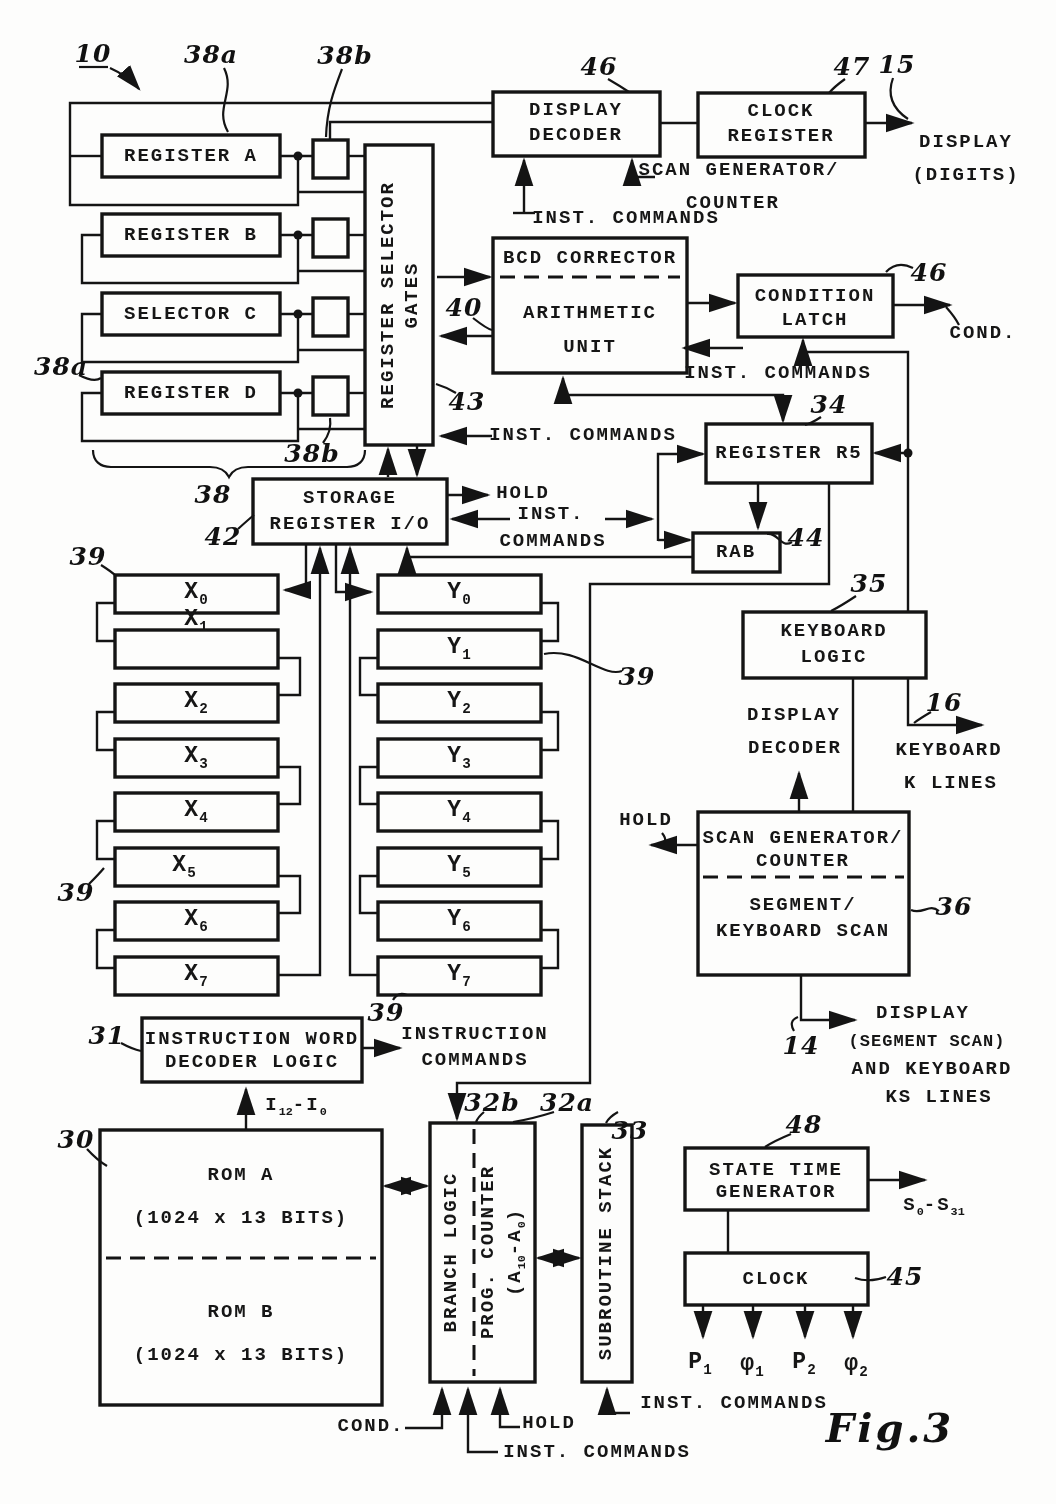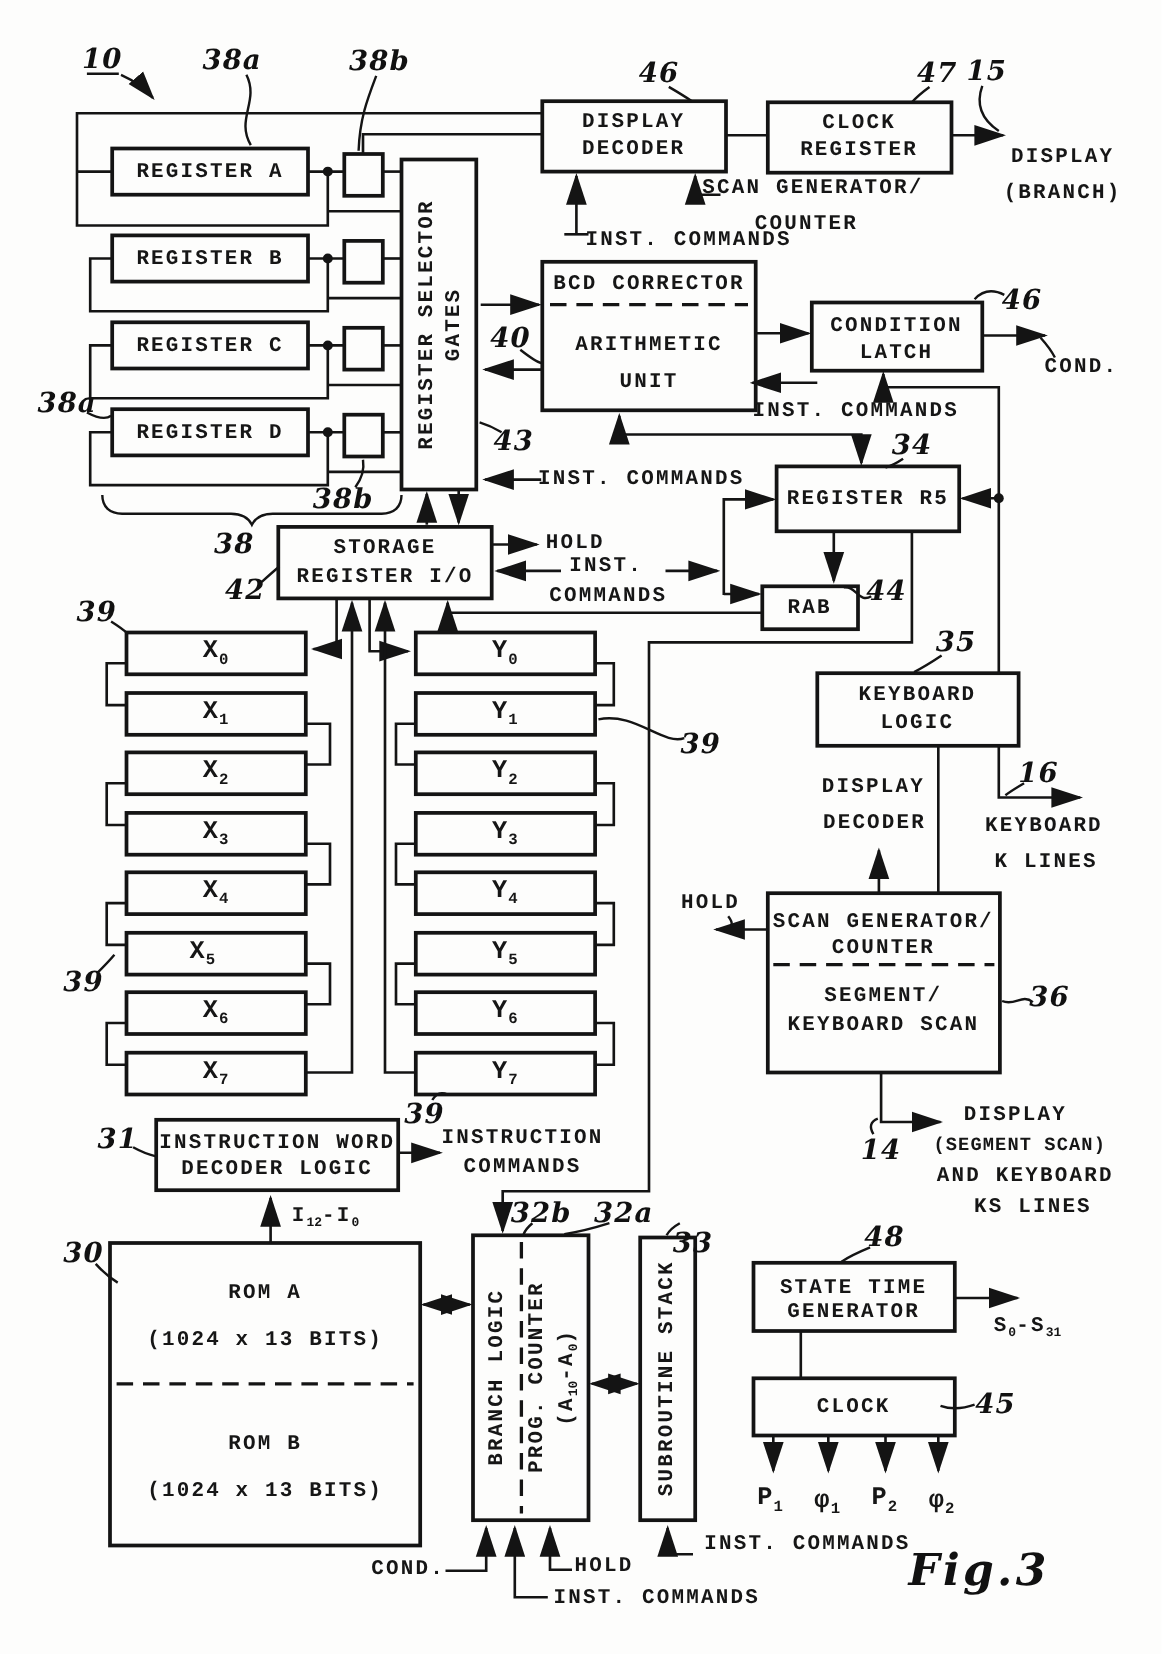--- a/index.html
+++ b/index.html
@@ -201,40 +201,40 @@
     <path d="M791 1134 Q774 1141 765 1147"></path>
     <path d="M886 1277 Q869 1283 855 1278"></path>
     <path d="M946 307 Q955 317 959 325"></path>
     <path d="M662 833 Q670 843 658 844"></path>
     <path d="M93 450 C93 461 100 467 111 467 L210 467 C220 467 226 471 229 477 C232 471 238 467 248 467 L347 467 C358 467 365 461 365 450"></path>
   </g>
 </svg>
 
 <div class="t" style="left:191px;top:157px">REGISTER A</div>
 <div class="t" style="left:191px;top:236px">REGISTER B</div>
-<div class="t" style="left:191px;top:315px">REGISTER C</div>
+<div class="t" style="left:191px;top:315px">SELECTOR C</div>
 <div class="t" style="left:191px;top:394px">REGISTER D</div>
 <div class="t vt" style="left:389px;top:295px">REGISTER SELECTOR</div>
 <div class="t vt" style="left:413px;top:295px">GATES</div>
 <div class="t" style="left:576px;top:111px">DISPLAY</div>
 <div class="t" style="left:576px;top:136px">DECODER</div>
 <div class="t" style="left:781px;top:112px">CLOCK</div>
 <div class="t" style="left:781px;top:137px">REGISTER</div>
 <div class="t" style="left:590px;top:259px">BCD CORRECTOR</div>
 <div class="t" style="left:590px;top:314px">ARITHMETIC</div>
 <div class="t" style="left:590px;top:348px">UNIT</div>
 <div class="t" style="left:815px;top:297px">CONDITION</div>
 <div class="t" style="left:815px;top:321px">LATCH</div>
 <div class="t" style="left:789px;top:454px">REGISTER R5</div>
 <div class="t" style="left:736px;top:553px">RAB</div>
 <div class="t" style="left:350px;top:499px">STORAGE</div>
 <div class="t" style="left:350px;top:525px">REGISTER I/O</div>
 
 <div class="t xy" style="left:196px;top:594px"><span>X</span><sub>0</sub></div>
-<div class="t xy" style="left:196px;top:649px"><span>X</span><sub>1</sub></div>
+<div class="t xy" style="left:196px;top:621px"><span>X</span><sub>1</sub></div>
 <div class="t xy" style="left:196px;top:703px"><span>X</span><sub>2</sub></div>
 <div class="t xy" style="left:196px;top:758px"><span>X</span><sub>3</sub></div>
 <div class="t xy" style="left:196px;top:812px"><span>X</span><sub>4</sub></div>
 <div class="t xy" style="left:184px;top:867px"><span>X</span><sub>5</sub></div>
 <div class="t xy" style="left:196px;top:921px"><span>X</span><sub>6</sub></div>
 <div class="t xy" style="left:196px;top:976px"><span>X</span><sub>7</sub></div>
 <div class="t xy" style="left:459px;top:594px"><span>Y</span><sub>0</sub></div>
 <div class="t xy" style="left:459px;top:649px"><span>Y</span><sub>1</sub></div>
 <div class="t xy" style="left:459px;top:703px"><span>Y</span><sub>2</sub></div>
 <div class="t xy" style="left:459px;top:758px"><span>Y</span><sub>3</sub></div>
@@ -257,21 +257,21 @@
 <div class="t" style="left:241px;top:1356px">(1024 x 13 BITS)</div>
 <div class="t vt" style="left:452px;top:1252px">BRANCH LOGIC</div>
 <div class="t vt" style="left:489px;top:1252px">PROG. COUNTER</div>
 <div class="t vt" style="left:517px;top:1252px"><span>(A</span><sub>10</sub><span>-A</span><sub>0</sub><span>)</span></div>
 <div class="t vt" style="left:607px;top:1253px">SUBROUTINE STACK</div>
 <div class="t" style="left:776px;top:1171px">STATE TIME</div>
 <div class="t" style="left:776px;top:1193px">GENERATOR</div>
 <div class="t" style="left:776px;top:1280px">CLOCK</div>
 
 <div class="t" style="left:966px;top:143px">DISPLAY</div>
-<div class="t" style="left:966px;top:176px">(BRANCH)</div>
+<div class="t" style="left:966px;top:176px">(DIGITS)</div>
 <div class="t" style="left:739px;top:171px">SCAN GENERATOR/</div>
 <div class="t" style="left:733px;top:204px">COUNTER</div>
 <div class="t" style="left:626px;top:219px">INST. COMMANDS</div>
 <div class="t" style="left:983px;top:334px">COND.</div>
 <div class="t" style="left:778px;top:374px">INST. COMMANDS</div>
 <div class="t" style="left:583px;top:436px">INST. COMMANDS</div>
 <div class="t" style="left:523px;top:494px">HOLD</div>
 <div class="t" style="left:551px;top:515px">INST.</div>
 <div class="t" style="left:553px;top:542px">COMMANDS</div>
 <div class="t" style="left:794px;top:716px">DISPLAY</div>

